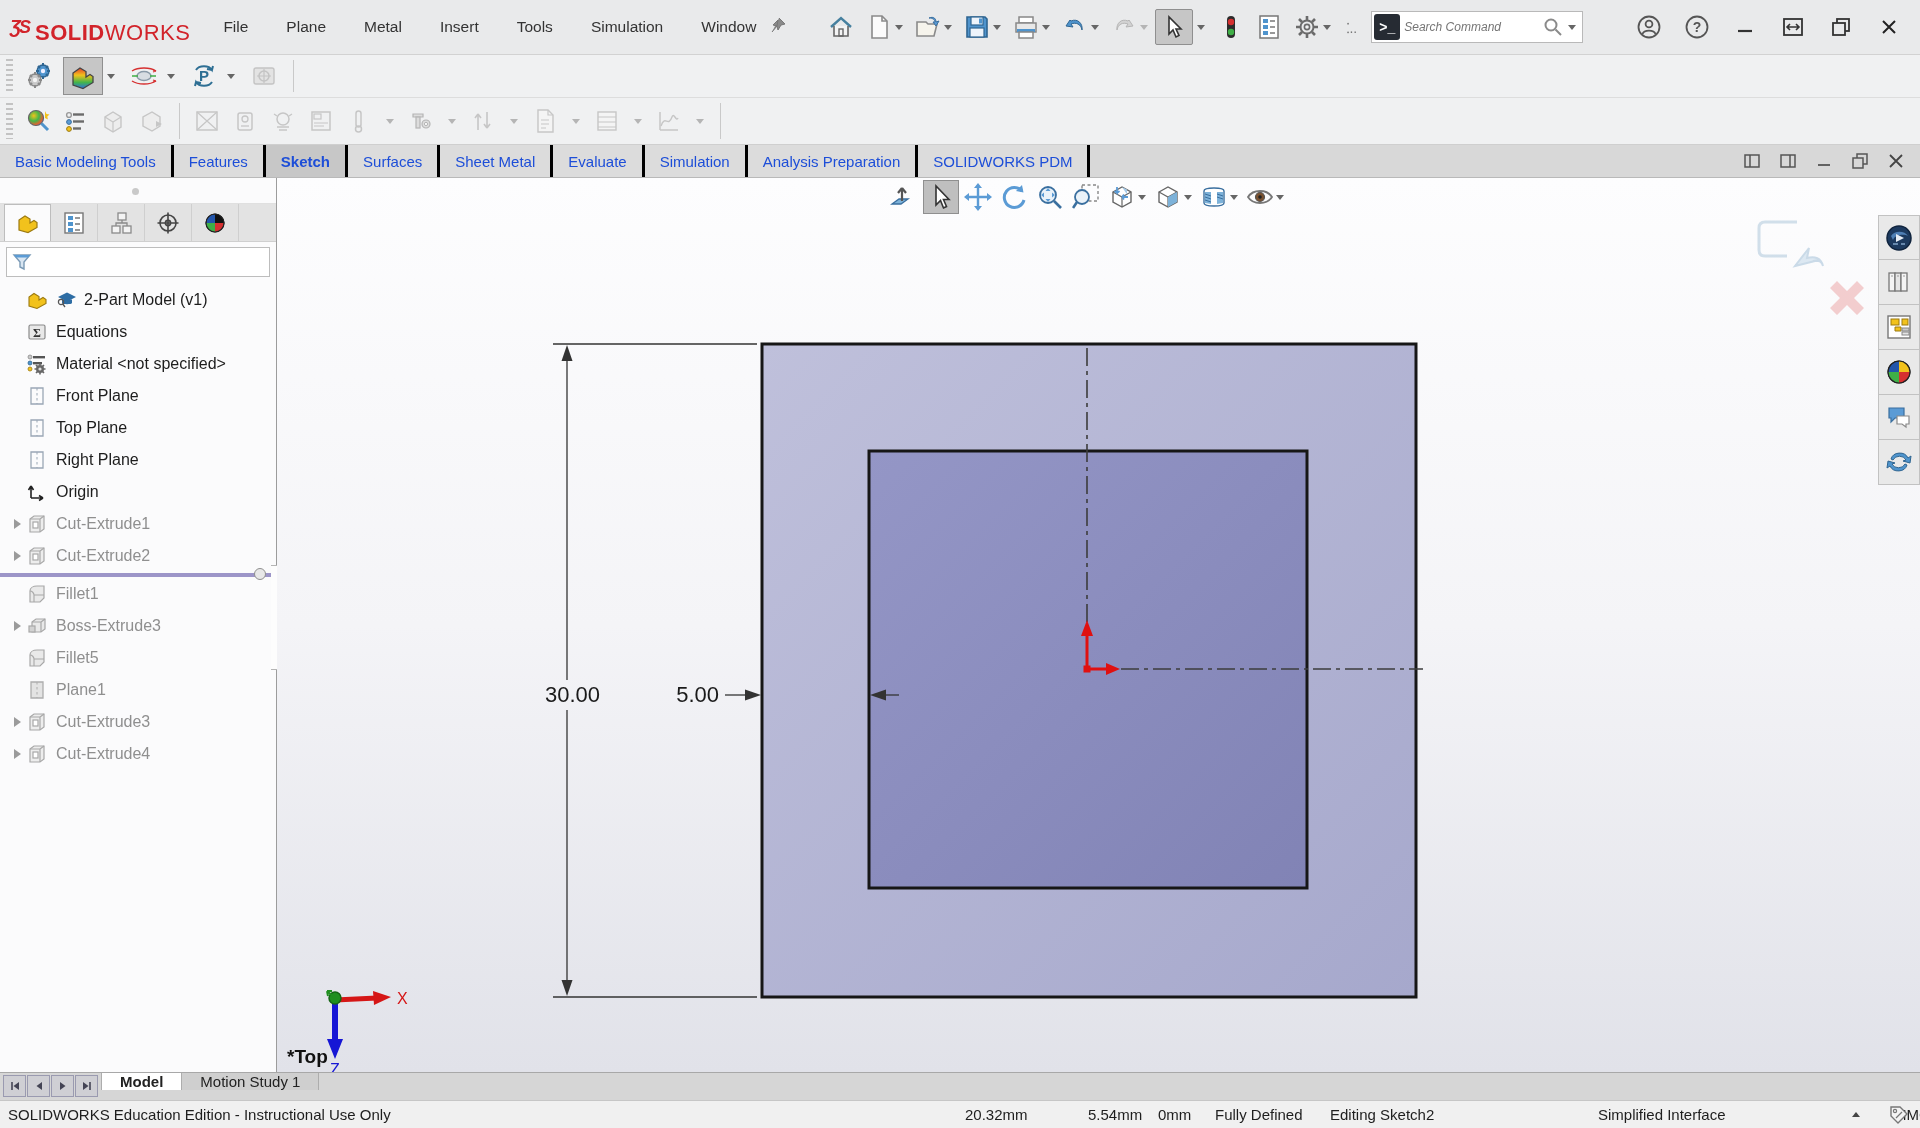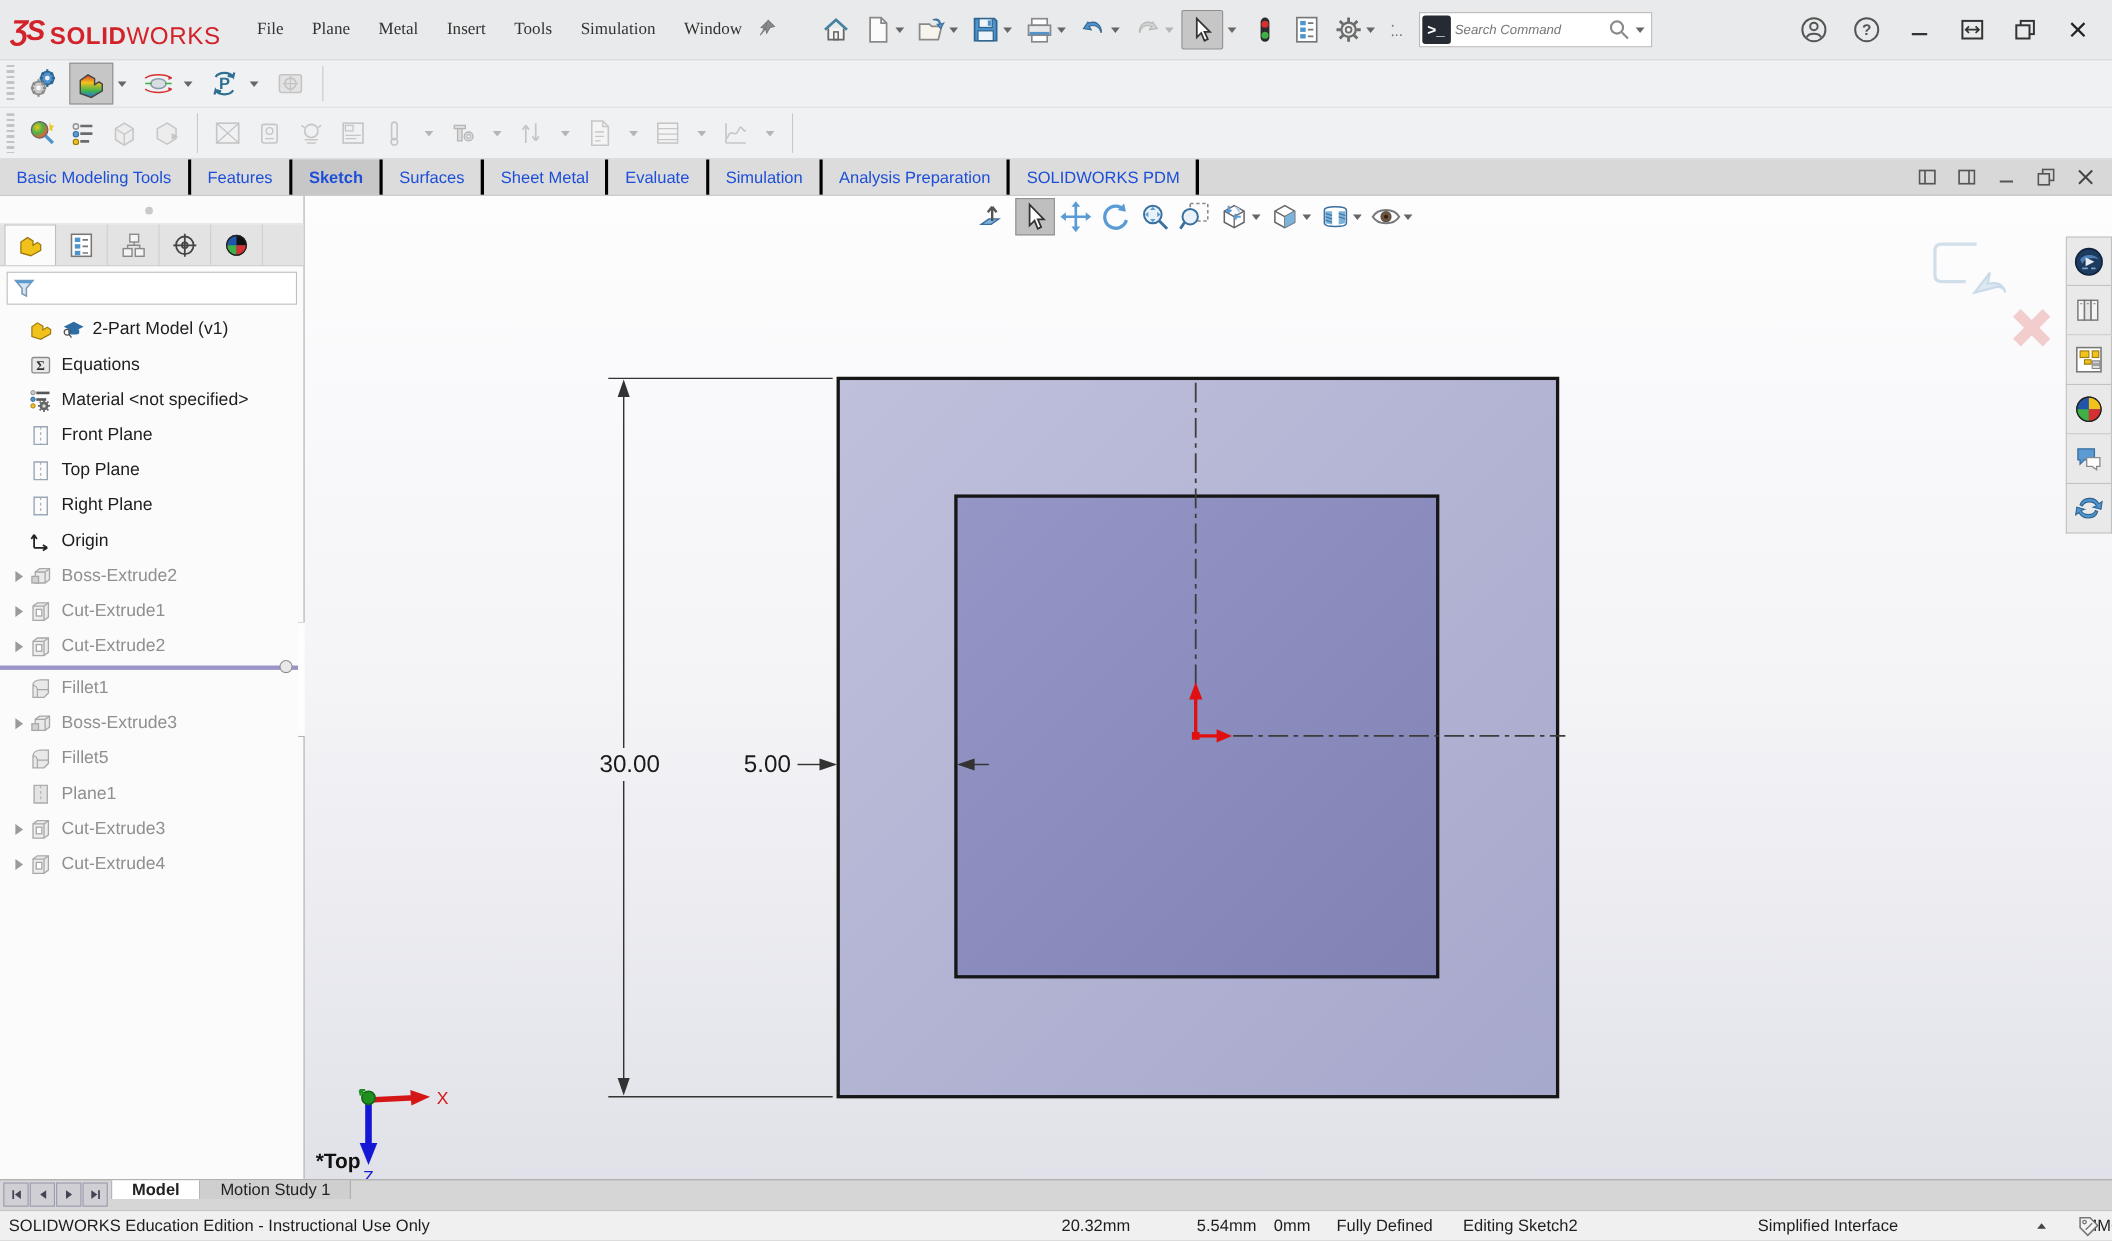--- a/index.html
+++ b/index.html
@@ -8,24 +8,24 @@
     position:relative; width:1920px; height:1128px; overflow:hidden;
     font-family:"Liberation Sans", sans-serif; background:#f0f0f1; color:#222;
     -webkit-font-smoothing:antialiased;
   }
   .abs { position:absolute; }
 
   
   .titlebar { left:0; top:0; width:1920px; height:55px; background:#e9eaeb;
     display:flex; align-items:center; border-bottom:1px solid #d2d2d2; }
   .brand { display:flex; align-items:center; gap:6px; padding:0 14px 0 10px; }
-  .brand-mark { font-style:italic; font-weight:bold; font-size:26px; color:#d2232a; letter-spacing:-2px; }
+  .brand-mark { font-style:italic; font-weight:bold; font-size:18px; color:#d2232a; letter-spacing:-2px; }
   .brand-name { font-size:22px; color:#d2232a; letter-spacing:.5px;margin-top:12px; }
   .brand-name b { font-weight:bold; }
-  .menus { display:flex; gap:4px; margin-left:8px;font-family:Liberation Serif, serif; }
+  .menus { display:flex; gap:16px; margin-left:8px; }
   .menu-item { font-size:15.5px; color:#333; padding:6px 11px; cursor:default; }
   .pin { margin:0 10px 0 2px; }
   .tb-icons { display:flex; align-items:center; margin-left:26px; gap:2px; }
   .tbtn { display:flex; align-items:center; gap:3px; padding:4px 5px; border-radius:2px; }
   .tbtn svg { width:26px; height:26px; display:block; }
   .tbtn.pressed { background:#c6c6c6; border:1px solid #8f8f8f; }
   .caret { width:0; height:0; border-left:4px solid transparent; border-right:4px solid transparent; border-top:5px solid #666; }
   .caret.dis { border-top-color:#b5b5b5; }
   .caret-up { width:0; height:0; border-left:4px solid transparent; border-right:4px solid transparent; border-bottom:5px solid #444; }
   .overflow-dots { font-size:14px; color:#777; margin:0 4px 0 8px; }
@@ -616,33 +616,20 @@
             </svg>
         </span>
         <span>Origin</span>
       </div>
       <div class="trow gray">
         <span class="tw">
             <i class="exp"></i>
           </span>
         <span class="ticon">
           <svg viewBox="0 0 22 22">
-              <path d="M6 7 l4-3 9 0 0 10 -4 3 -9 0 z" fill="#e9e9e9" stroke="#a8a8a8" stroke-width="1.2"></path>
-              <path d="M6 7 h9 v10 M15 7 l4-3" fill="none" stroke="#a8a8a8" stroke-width="1.2"></path>
-              <rect x="3" y="11" width="6" height="6" fill="#d2d2d2" stroke="#a8a8a8" stroke-width="1.2"></rect>
-            </svg>
-        </span>
-        <span>Boss-Extrude2</span>
-      </div>
-      <div class="trow gray">
-        <span class="tw">
-            <i class="exp"></i>
-          </span>
-        <span class="ticon">
-          <svg viewBox="0 0 22 22">
               <path d="M4 6 l4-3 10 0 0 13 -4 3 -10 0 z" fill="#ededed" stroke="#a8a8a8" stroke-width="1.2"></path>
               <path d="M4 6 h10 v13 M14 6 l4-3" fill="none" stroke="#a8a8a8" stroke-width="1.2"></path>
               <rect x="7" y="9" width="5" height="6" fill="#fff" stroke="#a8a8a8" stroke-width="1.2"></rect>
             </svg>
         </span>
         <span>Cut-Extrude1</span>
       </div>
       <div class="trow gray">
         <span class="tw">
             <i class="exp"></i>

